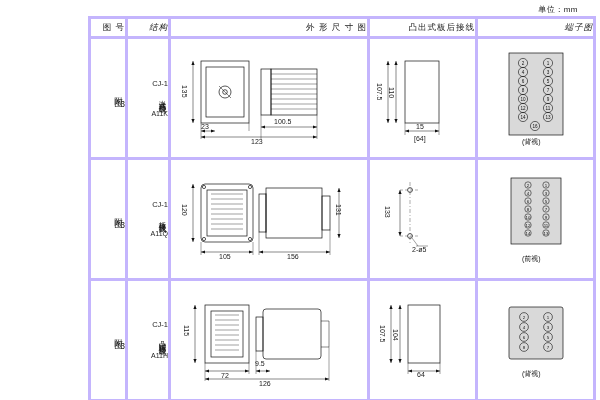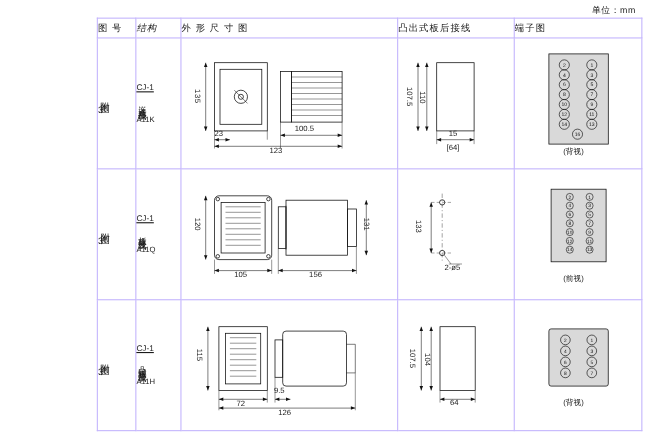--- a/index.html
+++ b/index.html
@@ -30,52 +30,52 @@
   table.main {
     position: absolute;
     left: 88px;
     top: 16px;
     width: 490px;
     height: 368px;
     border-collapse: collapse;
     table-layout: fixed;
   }
   table.main th, table.main td {
-    border: 1px solid #c4b5fd;
+    border: 3px solid #c4b5fd;
     padding: 0;
     vertical-align: middle;
-    text-align: left;
+    text-align: right;
     font-weight: normal;
   }
   thead th {
     height: 17px;
     font-size: 8.5px;
     letter-spacing: 1px;
   }
   .col-no { width: 34px; }
   .col-struct { width: 40px; font-style: italic; }
   .col-outline { width: 196px; }
   .col-hole { width: 105px; }
-  .col-term { width: 115px; }
+  .col-term { width: 115px; font-style: italic; }
 
   td.cell-no {
     font-size: 8.5px;
     line-height: 13px;
   }
   td.cell-no .stack {
     writing-mode: vertical-rl;
     text-orientation: upright;
     display: inline-block;
     letter-spacing: 2px;
   }
   td.cell-struct {
     font-size: 7.5px;
     line-height: 11px;
   }
-  .struct-top { margin-bottom: 3px; text-decoration: underline; }
+  .struct-top { margin-bottom: 3px; }
   .struct-mid {
     writing-mode: vertical-rl;
     text-orientation: upright;
     display: inline-block;
     letter-spacing: 1px;
     margin: 2px 0;
   }
   .struct-bot { margin-top: 3px; font-size: 7px;}
   td.draw { height: 118px; position: relative; }
   .draw-inner {

